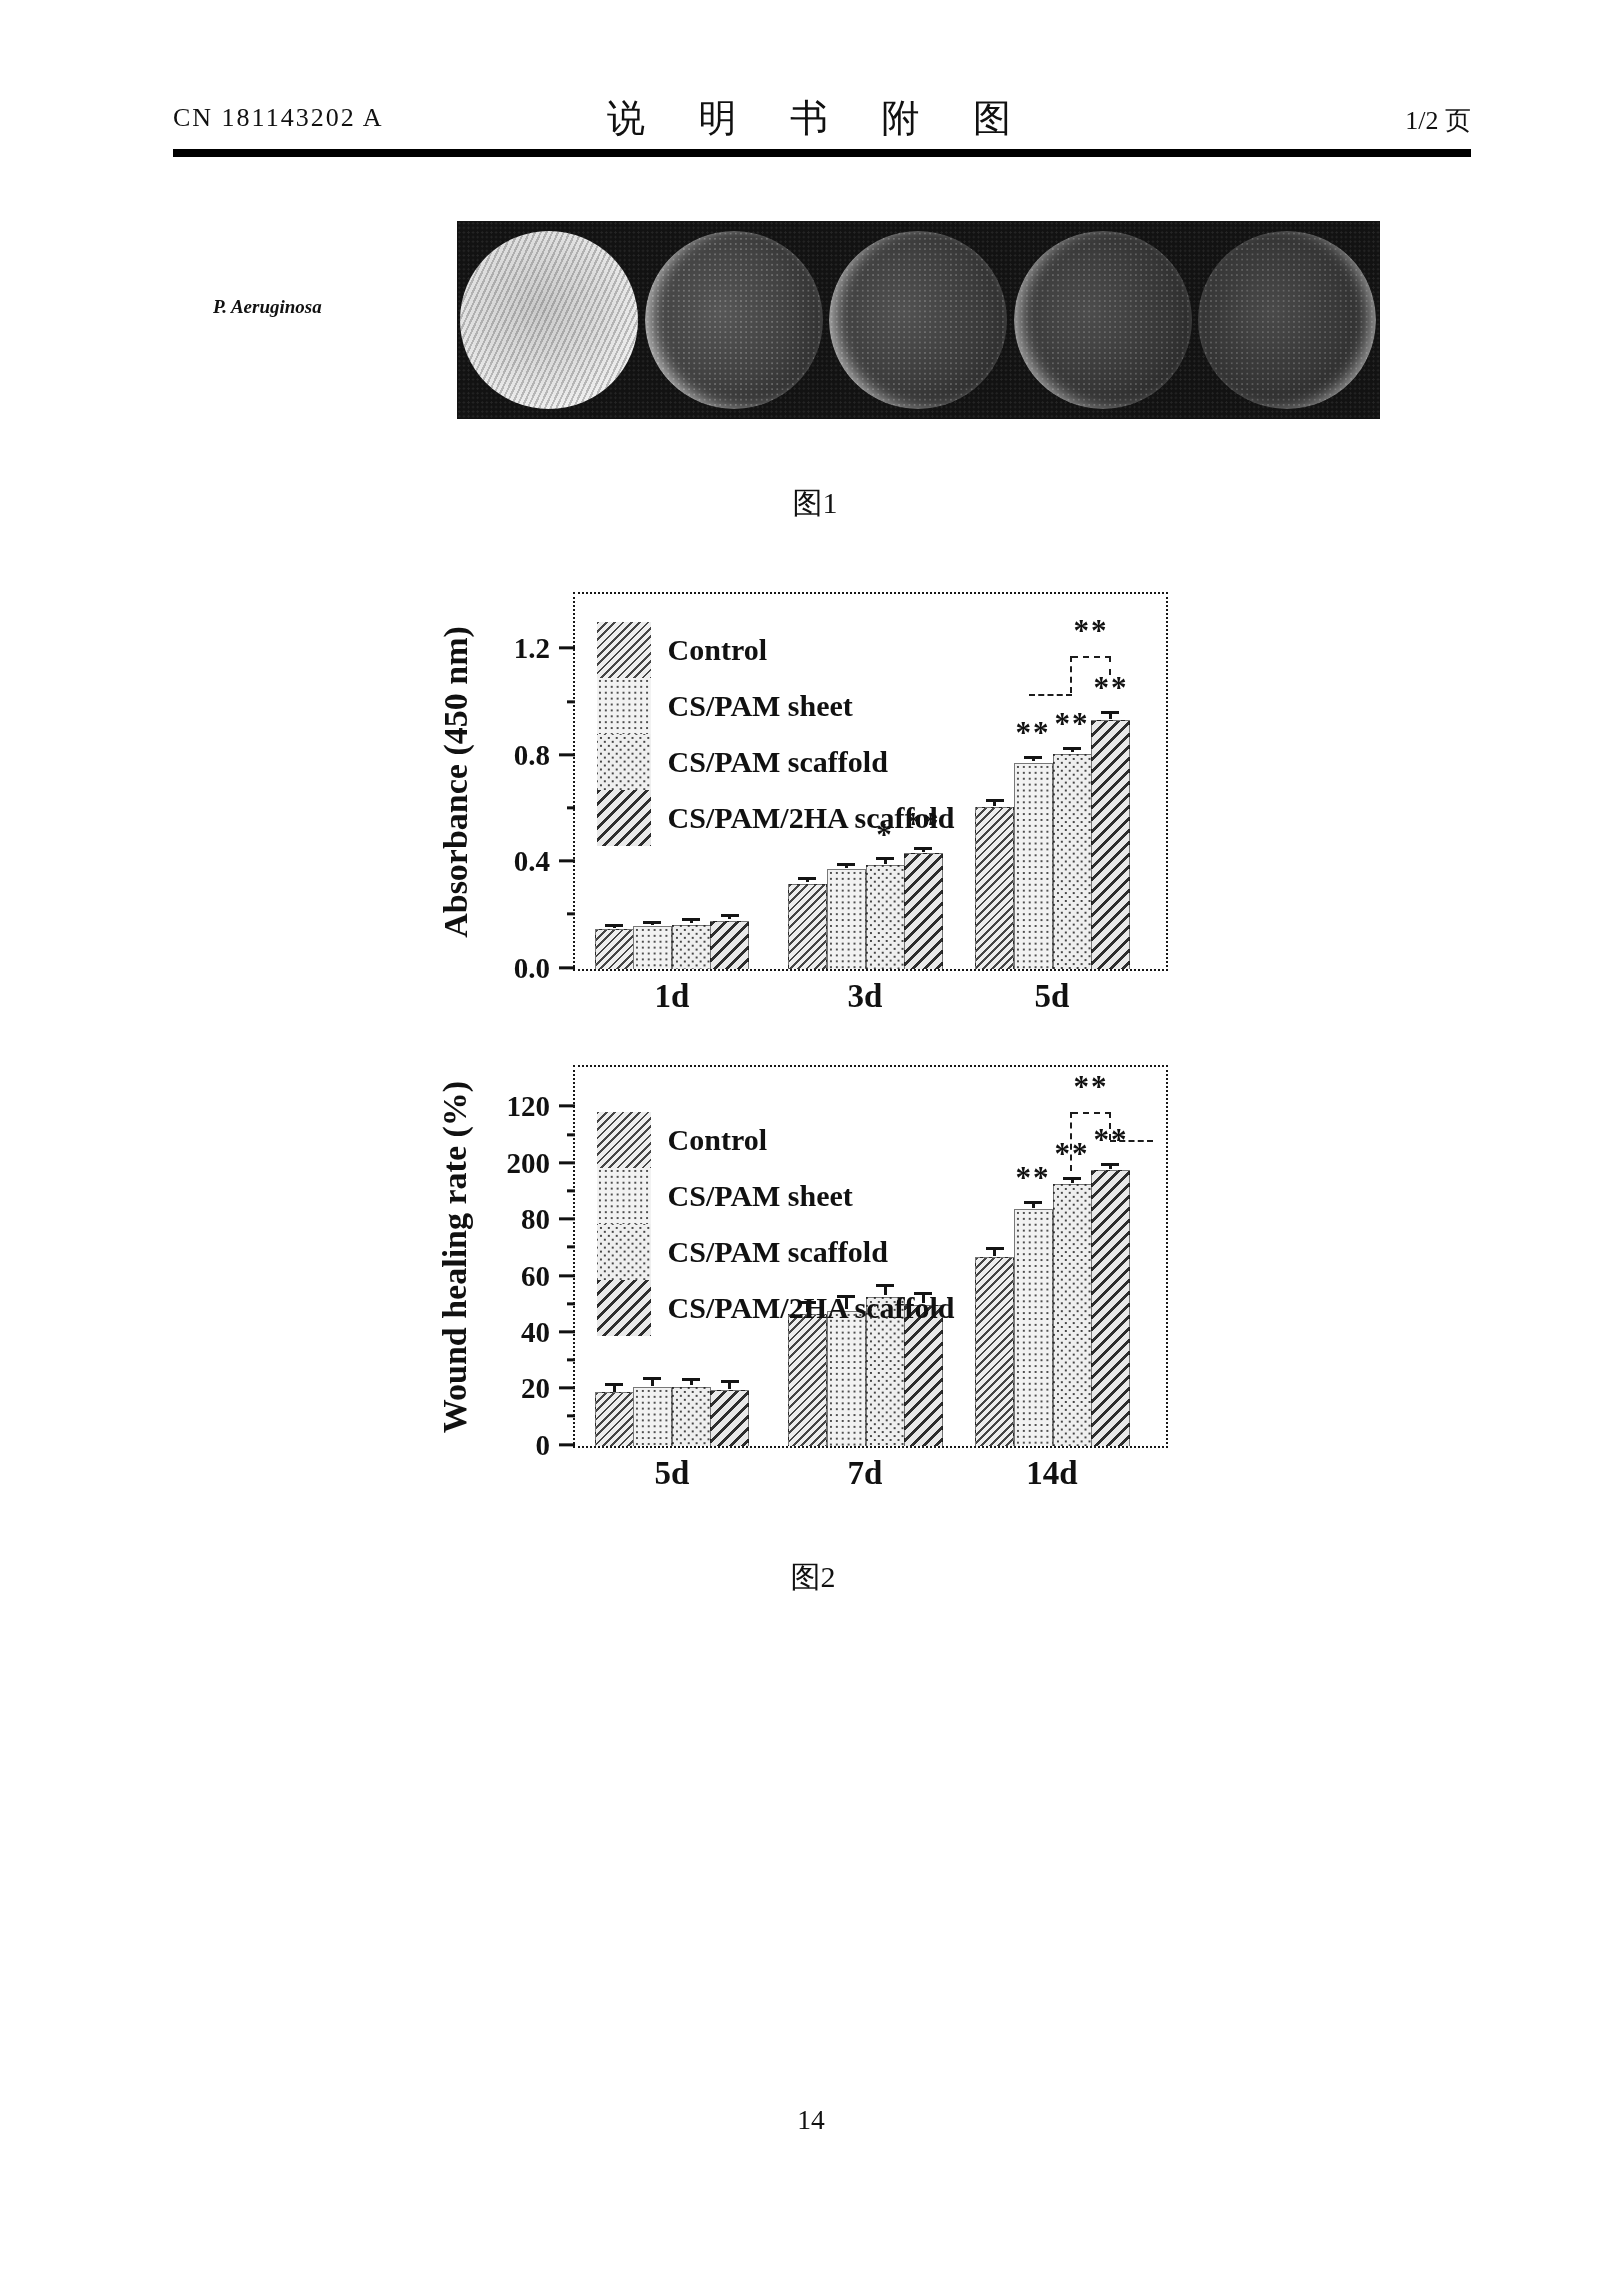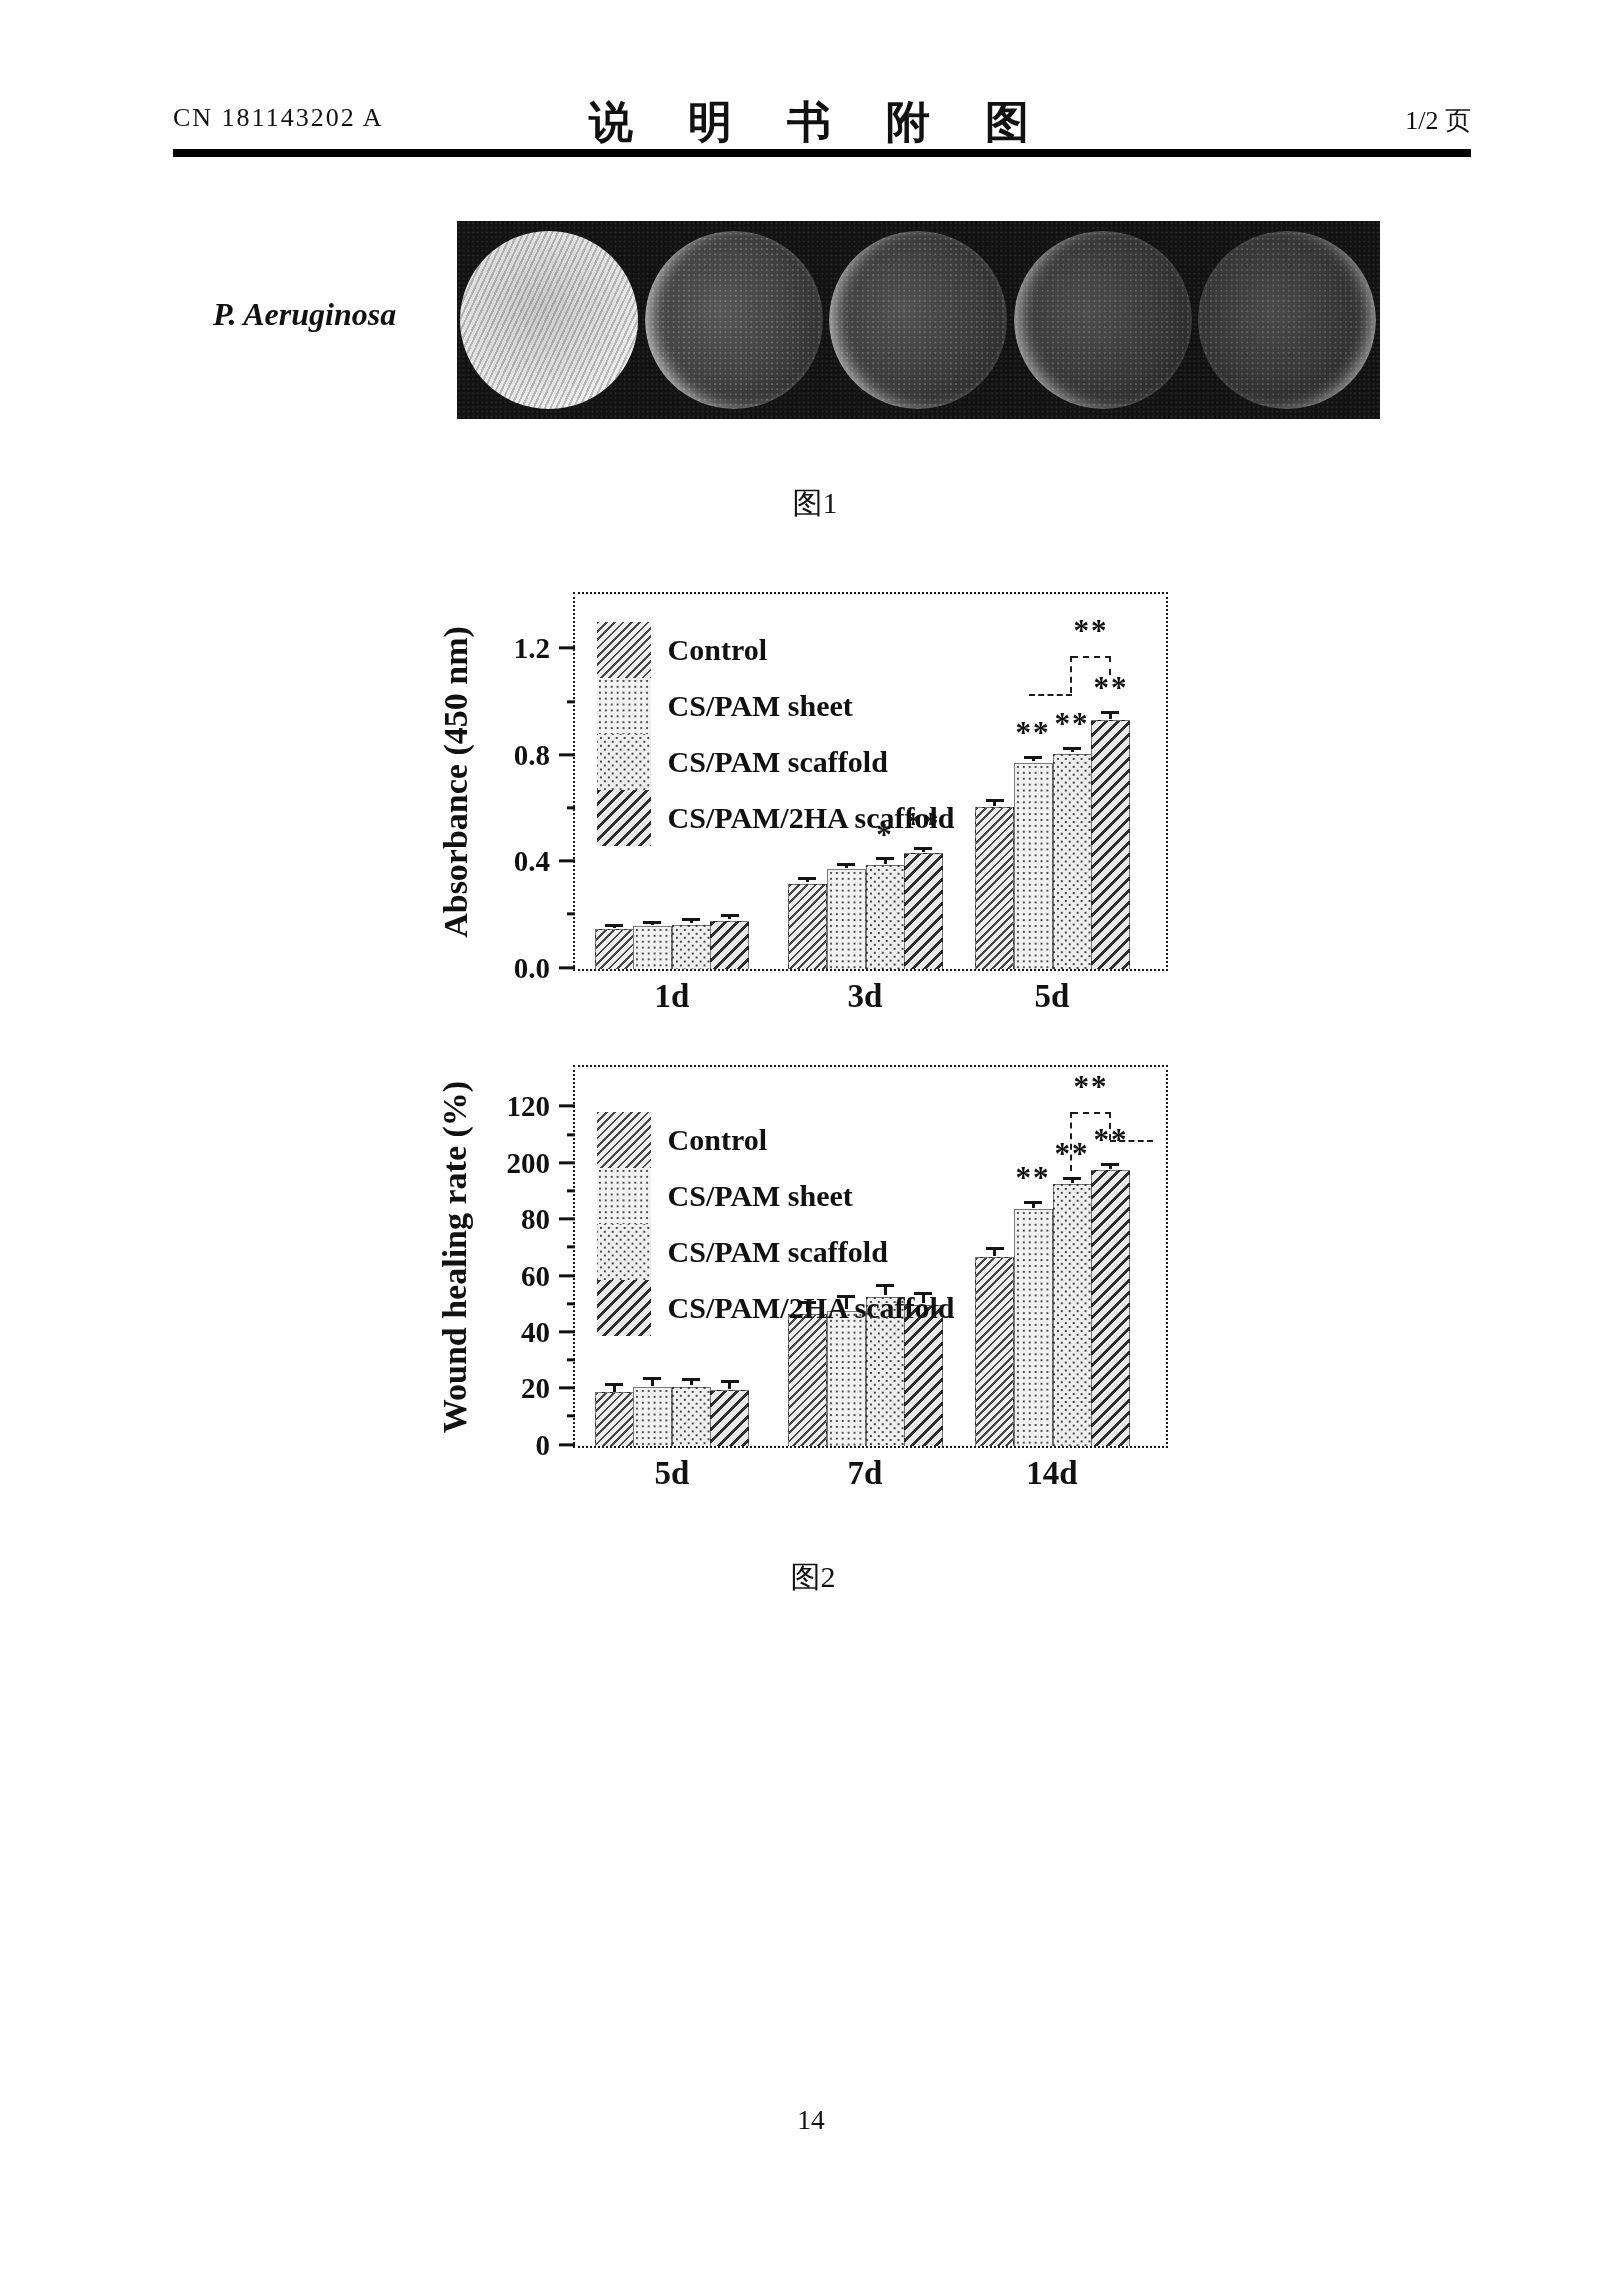--- a/index.html
+++ b/index.html
@@ -4,21 +4,21 @@
 <style>
   html,body { margin:0; padding:0; background:#d8d8d8; }
   .page {
     position:relative; width:1623px; height:2295px; background:#ffffff;
     font-family:"Liberation Serif","DejaVu Serif",serif; color:#111;
     overflow:hidden; margin:0 auto;
   }
   
   .hdr-left  { position:absolute; left:173px;  top:103px; font-size:26px; letter-spacing:2px; }
   .hdr-title { position:absolute; left:820px; top:93px; transform:translateX(-50%);
-               font-size:44px; font-weight:700; letter-spacing:22px; white-space:nowrap; }
+               font-size:38px; font-weight:400; letter-spacing:22px; white-space:nowrap; }
   .hdr-right { position:absolute; right:152px; top:103px; font-size:26px; }
   .hdr-rule  { position:absolute; left:173px;  top:149px; width:1298px; height:7.9px; background:#000; }
 
   
   .dish-labels { position:absolute; left:452px; top:178px; width:936px; display:flex; }
   .dish-label  { flex:1; text-align:center; font-weight:700; font-size:24px; white-space:nowrap; }
   .strip {
     position:absolute; left:457px; top:221px; width:923px; height:198px;
     background-color:#121212;
     background-image:radial-gradient(rgba(255,255,255,.08) 1px, rgba(0,0,0,0) 1.1px);
@@ -38,21 +38,21 @@
       radial-gradient(circle at 42% 45%, #525252 0%, #3a3a3a 55%, #2b2b2b 80%, #242424 100%);
     background-size:5.2px 5.2px, 100% 100%;
     box-shadow: inset 11.8px -2.6px 15.7px -5.2px rgba(255,255,255,.60),
                 inset -2.6px 1.3px 6.5px -2.6px rgba(255,255,255,.15);
   }
   .d2 { filter:brightness(1.06); }
   .d3 { filter:brightness(0.94); }
   .d4 { box-shadow: inset -11.8px -2.6px 15.7px -5.2px rgba(255,255,255,.60),
                     inset 2.6px 1.3px 6.5px -2.6px rgba(255,255,255,.12); filter:brightness(0.9); }
   .row-label { position:absolute; left:213px; top:296px; width:196px;
-               font-size:32px; font-weight:700; font-style:italic; white-space:nowrap; }
+               font-size:19px; font-weight:700; font-style:italic; white-space:nowrap; }
 
   .caption  { position:absolute; transform:translateX(-50%); font-size:30px; }
   .cap1 { left:815px; top:483px; }
   .cap2 { left:813px; top:1557px; }
   .pageno { position:absolute; left:811px; top:2104px; transform:translateX(-50%); font-size:27.5px; }
 
   
   .chart { position:absolute; }
   .chart-0 { left:573px; top:592px;  width:595px; height:379px; }
   .chart-1 { left:573px; top:1065px; width:595px; height:383px; }

